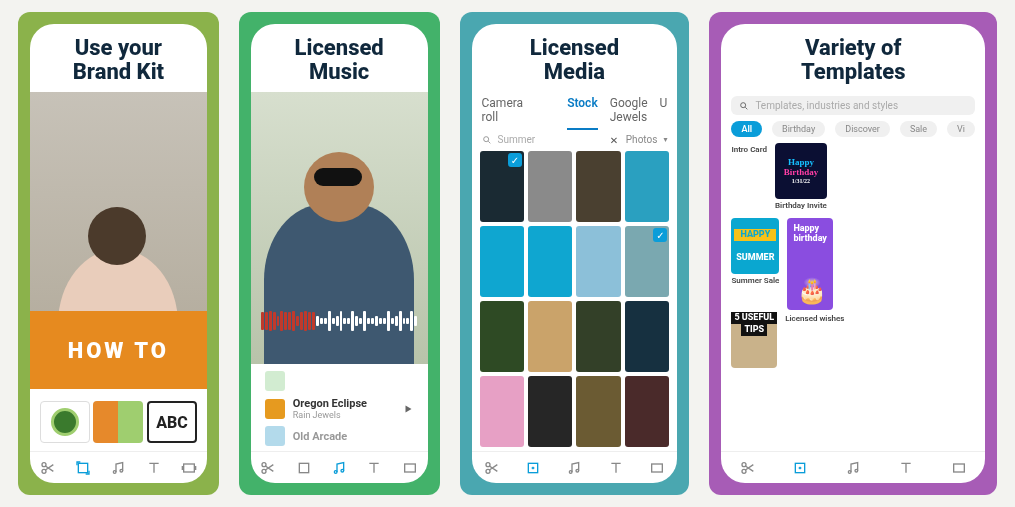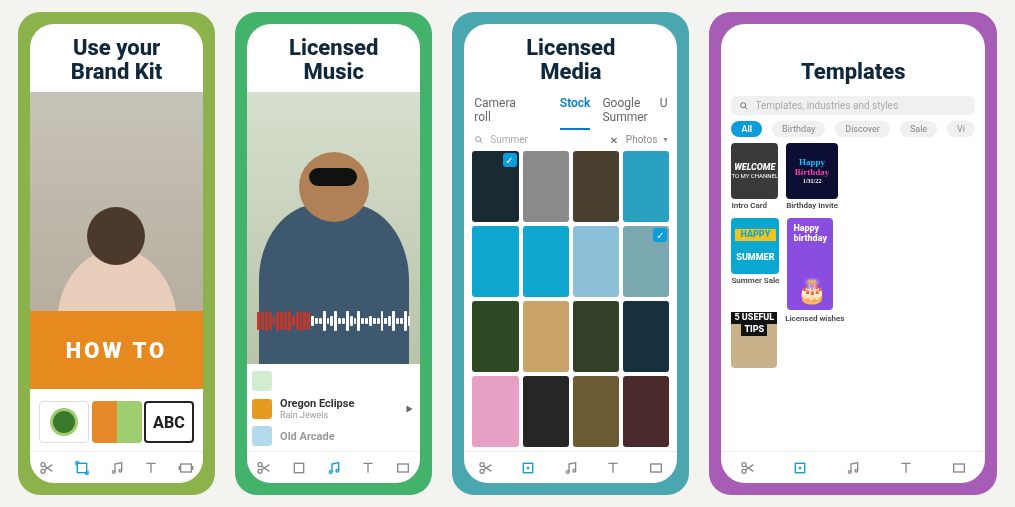--- a/index.html
+++ b/index.html
@@ -10,21 +10,21 @@
     height: 507px;
     overflow: hidden;
     display: flex;
     justify-content: space-between;
     gap: 20px;
     padding: 12px 18px;
   }
   .phone {
     flex: 1;
     height: 483px;
-    border-radius: 22px;
+    border-radius: 12px;
     padding: 12px;
     position: relative;
   }
   .border-olive  { background: #8bb24b; }
   .border-green  { background: #43b26a; }
   .border-teal   { background: #4aa7b0; }
   .border-purple { background: #a75cb6; }
   .screen {
     background: #fff;
     border-radius: 24px;
@@ -130,21 +130,21 @@
     background:#111;
   }
   .c2-wave{
     position:absolute;bottom:28px;left:10px;right:10px;height:30px;
     display:flex;align-items:center;gap:1px;
   }
   .c2-wave i{flex:1;height:6px;background:#fff;border-radius:1px;}
   .c2-wave i:nth-child(-n+14){background:#c0392b;height:18px;}
   .c2-wave i:nth-child(3n){height:20px;}
   .c2-wave i:nth-child(5n){height:10px;}
-  .tracklist{padding:4px 3px 2px;}
+  .tracklist{padding:4px 12px 2px;}
   .track{
     display:flex;align-items:center;gap:8px;padding:3px 2px;
     font-size:10px;color:#444;
   }
   .track .thumb{width:20px;height:20px;border-radius:3px;}
   .track .info{flex:1;overflow:hidden;}
   .track .name{font-size:11px;font-weight:700;color:#333;}
   .track .artist{font-size:9px;color:#999;}
   .track .play{width:12px;height:12px;color:#666;}
 
@@ -370,21 +370,21 @@
 
 <div class="phone border-teal">
   <div class="screen">
     <div class="title">
       <span>Licensed</span><br>
       <span>Media</span>
     </div>
     <div class="c3-tabs">
       <span>Camera roll</span>
       <span class="active">Stock</span>
-      <span>Google Summer</span>
+      <span>Google Jewels</span>
       <span>U</span>
     </div>
     <div class="c3-search">
       <span style="width:10px;height:10px">
           <svg viewBox="0 0 24 24" fill="none" stroke="currentColor" stroke-width="2">
             <circle cx="10" cy="10" r="6"></circle>
             <path d="M20 20l-5-5"></path>
           </svg>
         </span>
       <span class="sinput">Summer</span>
@@ -441,21 +441,21 @@
             <rect x="4" y="6" width="16" height="12"></rect>
           </svg>
         </span>
     </div>
   </div>
 </div>
 
 <div class="phone border-purple">
   <div class="screen">
     <div class="title">
-      <br>
+      <span>Variety of</span><br>
       <span>Templates</span>
     </div>
     <div class="c4-search">
       <span style="width:10px;height:10px;color:#555">
           <svg viewBox="0 0 24 24" fill="none" stroke="currentColor" stroke-width="2">
             <circle cx="10" cy="10" r="6"></circle>
             <path d="M20 20l-5-5"></path>
           </svg>
         </span>
       <span>Templates, industries and styles</span>
@@ -463,24 +463,20 @@
     <div class="c4-filters">
       <span class="chip active">All</span>
       <span class="chip">Birthday</span>
       <span class="chip">Discover</span>
       <span class="chip">Sale</span>
       <span class="chip">Vi</span>
     </div>
     <div class="c4-body">
       <div class="tmpl-row">
         <div>
-          <div class="tmpl" style="background:#3a3a3a">
-            <i style="font-style:italic"><span>WELCOME</span></i>
-            <span style="font-size:6px;font-weight:400">TO MY CHANNEL</span>
-          </div>
           <div class="tmpl-lbl">Intro Card</div>
         </div>
         <div>
           <div class="tmpl" style="background:#0b0f33;color:#16c0ff;font-family:cursive">
             <span>Happy</span>
             <span style="color:#ff3ea5">Birthday</span>
             <span style="font-size:6px;color:#fff">1/31/22</span>
           </div>
           <div class="tmpl-lbl">Birthday Invite</div>
         </div>

